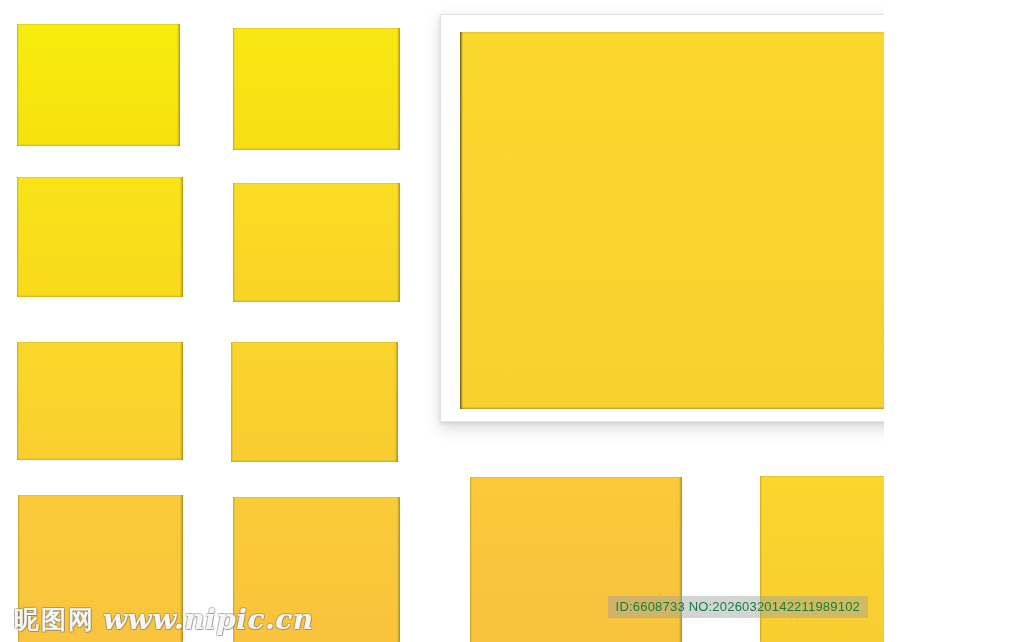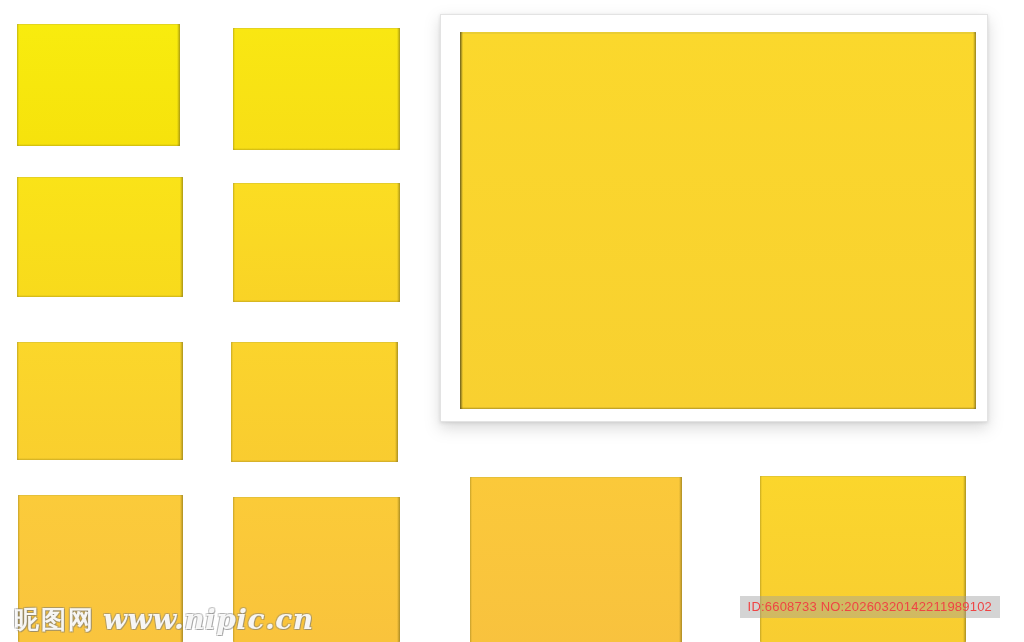--- a/index.html
+++ b/index.html
@@ -130,37 +130,37 @@
     letter-spacing: .5px;
     color: rgba(255,255,255,.92);
     text-shadow:
       1px 1px 0 rgba(125,125,125,.55),
       -1px -1px 0 rgba(125,125,125,.35),
       1px -1px 0 rgba(125,125,125,.35),
       -1px 1px 0 rgba(125,125,125,.35);
   }
   #watermark-id {
     position: absolute;
-    right: 24px;
+    right: 16px;
     bottom: 24px;
     padding: 3px 8px 4px 8px;
     background: rgba(160,160,160,.45);
-    color: #ef4444;
+    color: #15803d;
     font-family: "Liberation Sans", sans-serif;
     font-size: 13px;
     letter-spacing: .2px;
     white-space: nowrap;
     pointer-events: none;
     user-select: none;
   }
 </style>
 </head>
 <body>
 
-<div id="stage" style="width: 1024px; height: 642px; background: rgb(255, 255, 255); border-radius: 10px;">
+<div id="stage" style="width: 884px; height: 642px; background: rgb(255, 255, 255);">
 
   <div class="card" style="left: 17px; top: 24px; width: 163px; height: 122px;">
     <div class="shadow"></div>
     <div class="face" style="background: linear-gradient(rgb(248, 236, 14) 0%, rgb(246, 226, 12) 100%);">
       <div class="rim-t"></div>
       <div class="rim-l"></div>
       <div class="rim-r"></div>
       <div class="rim-b"></div>
     </div>
   </div>

